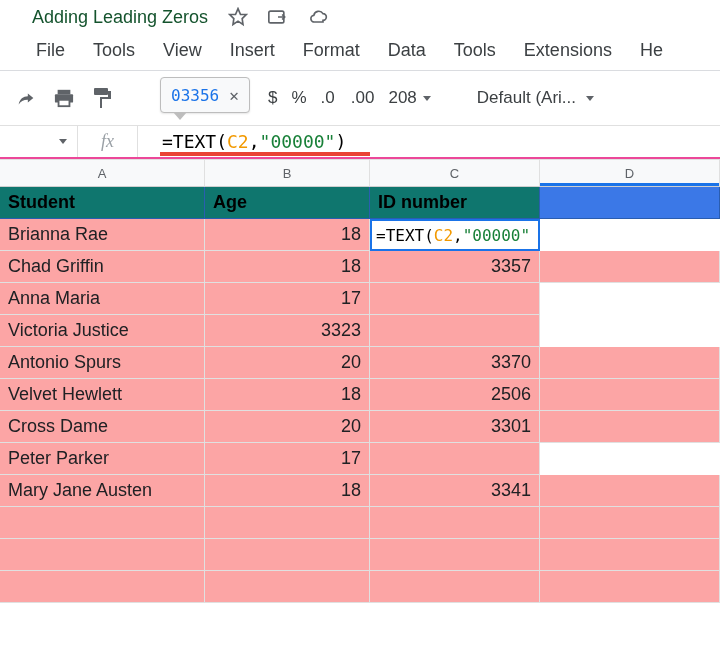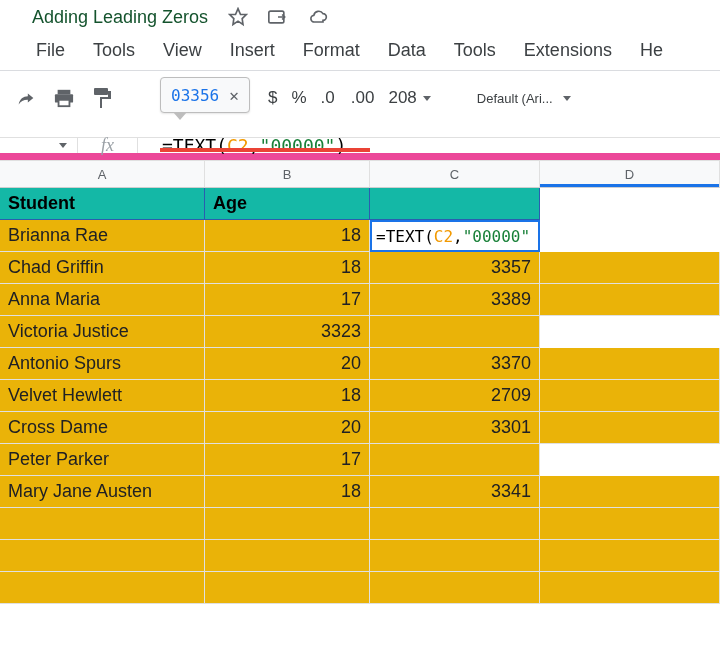--- a/index.html
+++ b/index.html
@@ -70,21 +70,21 @@
     width: 0; height: 0;
     border-left: 4px solid transparent;
     border-right: 4px solid transparent;
     border-top: 5px solid #5f6368;
     margin-left: 4px;
   }
   .font-picker {
     display: flex; align-items: center;
     gap: 6px; cursor: pointer;
     color: #3c4043;
-    font-size: 13px;
+    font-size: 17px;
   }
   
   .result-tooltip {
     position: absolute;
     left: 160px;
     top: 6px;
     height: 36px;
     border: 1px solid #bdbdbd;
     border-radius: 4px;
     background: #f8f9fa;
@@ -114,24 +114,23 @@
     width:0;height:0;
     border-left:6px solid transparent;
     border-right:6px solid transparent;
     border-top:7px solid #f8f9fa;
   }
   .tooltip-close { color:#5f6368; font-size:16px; cursor:pointer; }
   
   .formula-row {
     display: flex;
     align-items: center;
-    height: 23px;
+    height: 34px;
     border-top: 1px solid #e0e0e0;
-    border-bottom: 7px solid #ec4899;
-    margin-top: 12px;
+    border-bottom: 2px solid #ec4899;
   }
   .namebox {
     width: 78px; height: 100%;
     display: flex; align-items: center; justify-content: flex-end;
     padding-right: 10px;
     border-right: 1px solid #e0e0e0;
   }
   .fx-label {
     width: 60px; height: 100%;
     display: flex; align-items: center; justify-content: center;
@@ -192,25 +191,25 @@
     grid-template-columns: 205px 165px 170px 180px;
     height: 32px;
   }
   .cell {
     border-right:1px solid #e0e0e0;
     border-bottom:1px solid #e0e0e0;
     display:flex; align-items:center;
     padding:0 8px;
     font-size:18px;
     position:relative;
-    background:#eab308;
+    background:#fca5a5;
   }
   .cell.right { justify-content:flex-end; }
   .row-header .cell {
-    background:#14b8a6;
+    background:#0f766e;
     color:#000;
     font-weight:bold;
     font-size:18px;
     border-right:1px solid #2a5db0;
     border-bottom:1px solid #2a5db0;
   }
   .row-header .cell:nth-child(4){ background:#3b78e7; }
   .ref-highlight {
     border:2px dashed #f29900 !important;
     border-right:2px dashed #f29900 !important;
@@ -334,20 +333,21 @@
   <div class="col-headers">
     <div class="col-header">A</div>
     <div class="col-header">B</div>
     <div class="col-header">C</div>
     <div class="col-header active">D</div>
   </div>
 
   <div class="row row-header">
     <div class="cell">Student</div>
     <div class="cell">Age</div>
+    <div class="cell">ID number</div>
     <div class="cell"></div>
   </div>
 
   <div class="row">
     <div class="cell">Brianna Rae</div>
     <div class="cell right">18</div>
     <div class="cell active-cell">
       <span class="tok-plain">=TEXT(</span>
         <span class="tok-ref">C2</span>
         <span class="tok-plain">,</span>
@@ -358,38 +358,37 @@
 
   <div class="row">
     <div class="cell">Chad Griffin</div>
     <div class="cell right">18</div>
     <div class="cell right">3357</div>
     <div class="cell"></div>
   </div>
   <div class="row">
     <div class="cell">Anna Maria</div>
     <div class="cell right">17</div>
-    <div class="cell right">3389</div>
     <div class="cell"></div>
   </div>
   <div class="row">
     <div class="cell">Victoria Justice</div>
     <div class="cell right">3323</div>
     <div class="cell"></div>
   </div>
   <div class="row">
     <div class="cell">Antonio Spurs</div>
     <div class="cell right">20</div>
     <div class="cell right">3370</div>
     <div class="cell"></div>
   </div>
   <div class="row">
     <div class="cell">Velvet Hewlett</div>
     <div class="cell right">18</div>
-    <div class="cell right">2709</div>
+    <div class="cell right">2506</div>
     <div class="cell"></div>
   </div>
   <div class="row">
     <div class="cell">Cross Dame</div>
     <div class="cell right">20</div>
     <div class="cell right">3301</div>
     <div class="cell"></div>
   </div>
   <div class="row">
     <div class="cell">Peter Parker</div>

